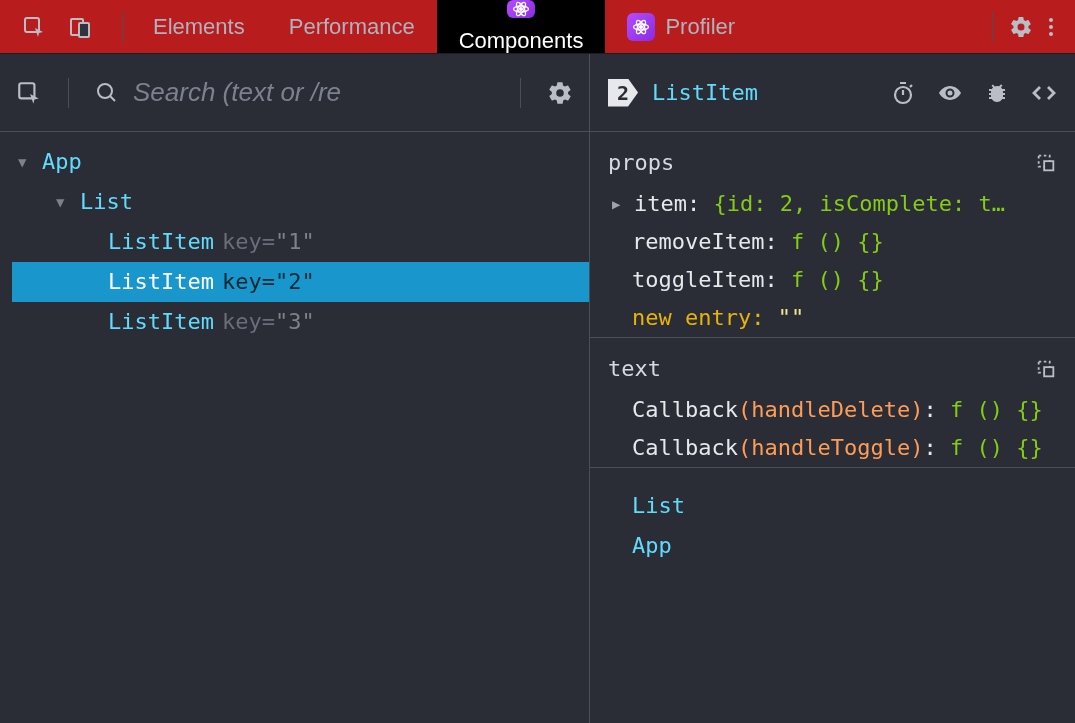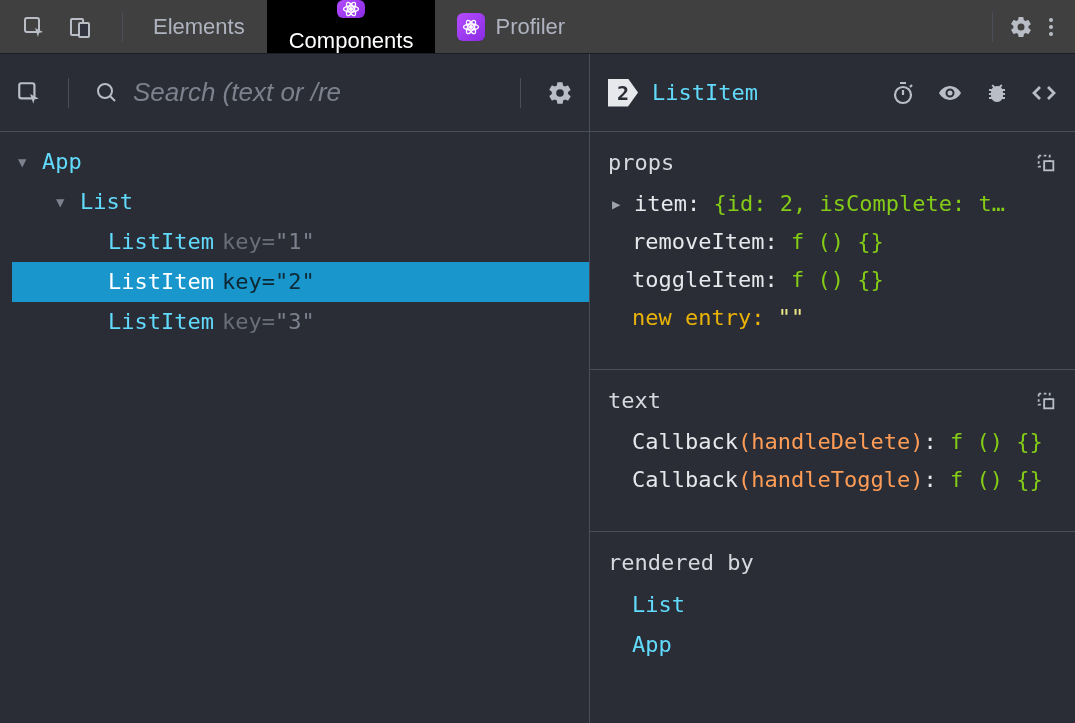--- a/index.html
+++ b/index.html
@@ -10,21 +10,21 @@
       width: 1075px;
       height: 723px;
       overflow: hidden;
       border-radius: 0 0 14px 14px;
     }
     .mono { font-family: "SF Mono", Monaco, Menlo, Consolas, monospace; }
 
     
     .tabbar {
       height: 54px;
-      background: #404040;
+      background: #b91c1c;
       display: flex;
       align-items: center;
       border-bottom: 1px solid #1b1d24;
     }
     .tabbar .leading-icons {
       display: flex;
       align-items: center;
       gap: 22px;
       padding: 0 22px;
     }
@@ -106,21 +106,21 @@
     }
     .badge-box {
       background: #e6e8eb; color: #2a2d36;
       padding: 2px 9px; font-weight: 700; font-size: 20px;
       clip-path: polygon(0 0, calc(100% - 10px) 0, 100% 50%, calc(100% - 10px) 100%, 0 100%);
     }
     .rtop .title { color: #61dafb; font-size: 22px; }
     .rtop .tools { margin-left: auto; display: flex; gap: 22px; }
 
     
-    .section { border-bottom: 1px solid #4a4e5a; padding: 18px 18px 32px 18px; }
+    .section { border-bottom: 1px solid #4a4e5a; padding: 18px 18px 0 18px; }
     .section-header { display: flex; align-items: center; justify-content: space-between; margin-bottom: 10px; }
     .section-title { font-size: 22px; color: #d6d9df; font-weight: 400; }
     .proplist { font-size: 22px; line-height: 38px; }
     .proprow { display: flex; align-items: center; gap: 6px; padding-left: 24px; white-space: nowrap; overflow: hidden; }
     .proprow .expand { width: 16px; color: #9fa3ad; margin-left: -20px; font-size: 14px; }
     .pname { color: #e6e8eb; }
     .pval { color: #84cc16; }
     .dim { color: #eab308; }
     .str { color: #f0e68c; }
     .fnc-arg { color: #ff9d57; }
@@ -147,20 +147,23 @@
           <rect x="3" y="4" width="12" height="16" rx="1"></rect>
           <rect x="11" y="8" width="10" height="14" rx="1" fill="#31343f"></rect>
         </svg>
     </span>
   </div>
   <span class="divider-v"></span>
   <div class="tabs">
     <div class="tab">
         <span>Elements</span>
       </div>
+    <div class="tab">
+        <span>Performance</span>
+      </div>
     <div class="tab active">
       <span class="react-badge">
         <svg width="18" height="18" viewBox="0 0 24 24" fill="none" stroke="currentColor" stroke-width="1.8">
             <ellipse cx="12" cy="12" rx="10" ry="4"></ellipse>
             <ellipse cx="12" cy="12" rx="10" ry="4" transform="rotate(60 12 12)"></ellipse>
             <ellipse cx="12" cy="12" rx="10" ry="4" transform="rotate(-60 12 12)"></ellipse>
             <circle cx="12" cy="12" r="1.8" fill="currentColor"></circle>
           </svg>
       </span>
       <span>Components</span>
@@ -320,23 +323,20 @@
         <div class="proprow">
           <span><span class="pname">Callback</span><span class="fnc-arg">(</span><span class="fnc-arg">handleDelete</span><span class="fnc-arg">)</span><span class="pname">: </span><span class="pval">f () {}</span></span>
         </div>
         <div class="proprow">
           <span><span class="pname">Callback</span><span class="fnc-arg">(</span><span class="fnc-arg">handleToggle</span><span class="fnc-arg">)</span><span class="pname">: </span><span class="pval">f () {}</span></span>
         </div>
       </div>
     </div>
 
     <div class="section" style="border-bottom:0">
-      <div class="section-header">
-        <span class="section-title">rendered by</span>
-      </div>
       <div class="links">
         <div><span class="link">List</span></div>
         <div><span class="link">App</span></div>
       </div>
     </div>
   </div>
 
 </div>
 
 </body></html>

